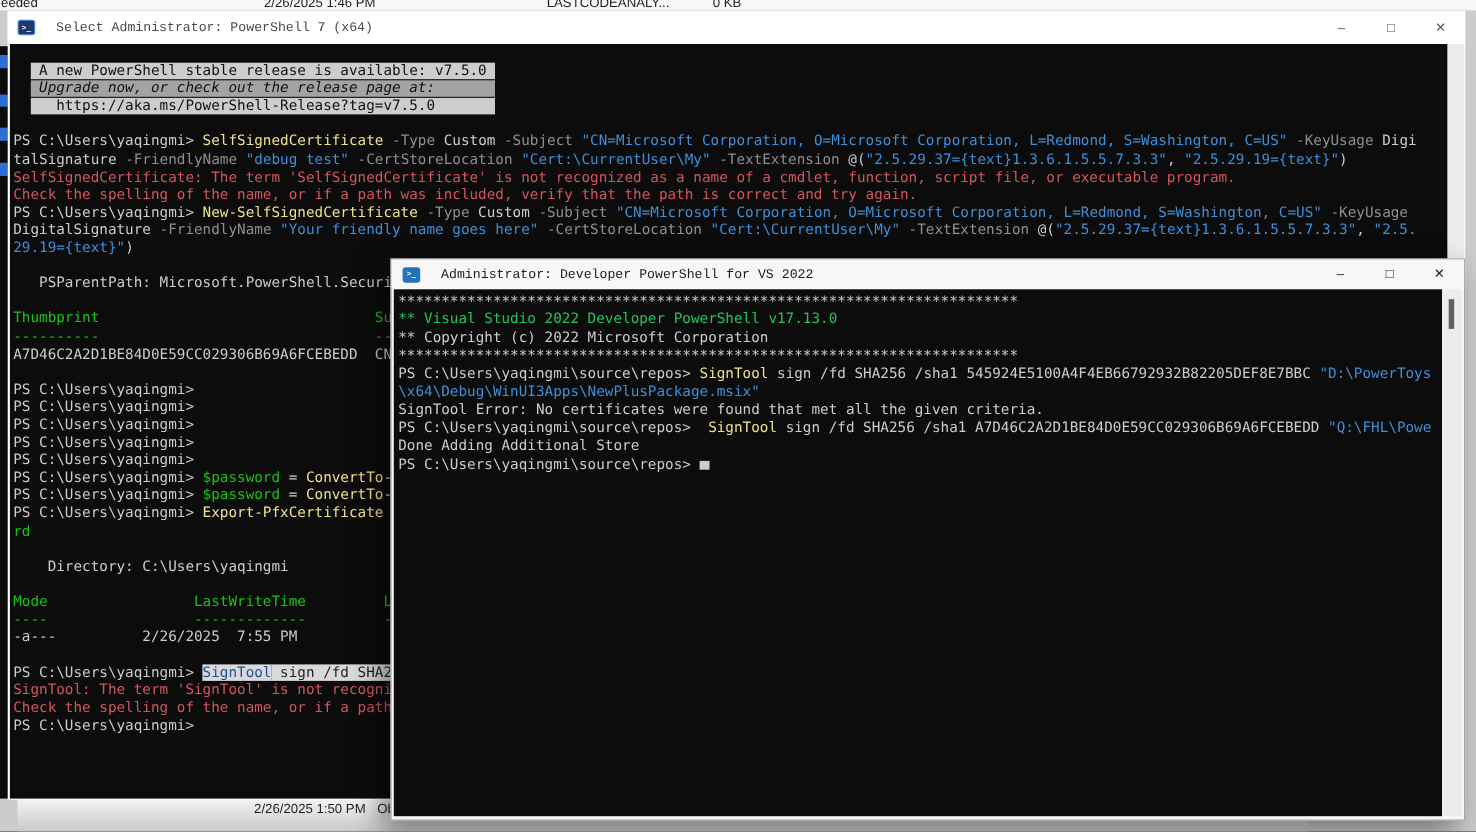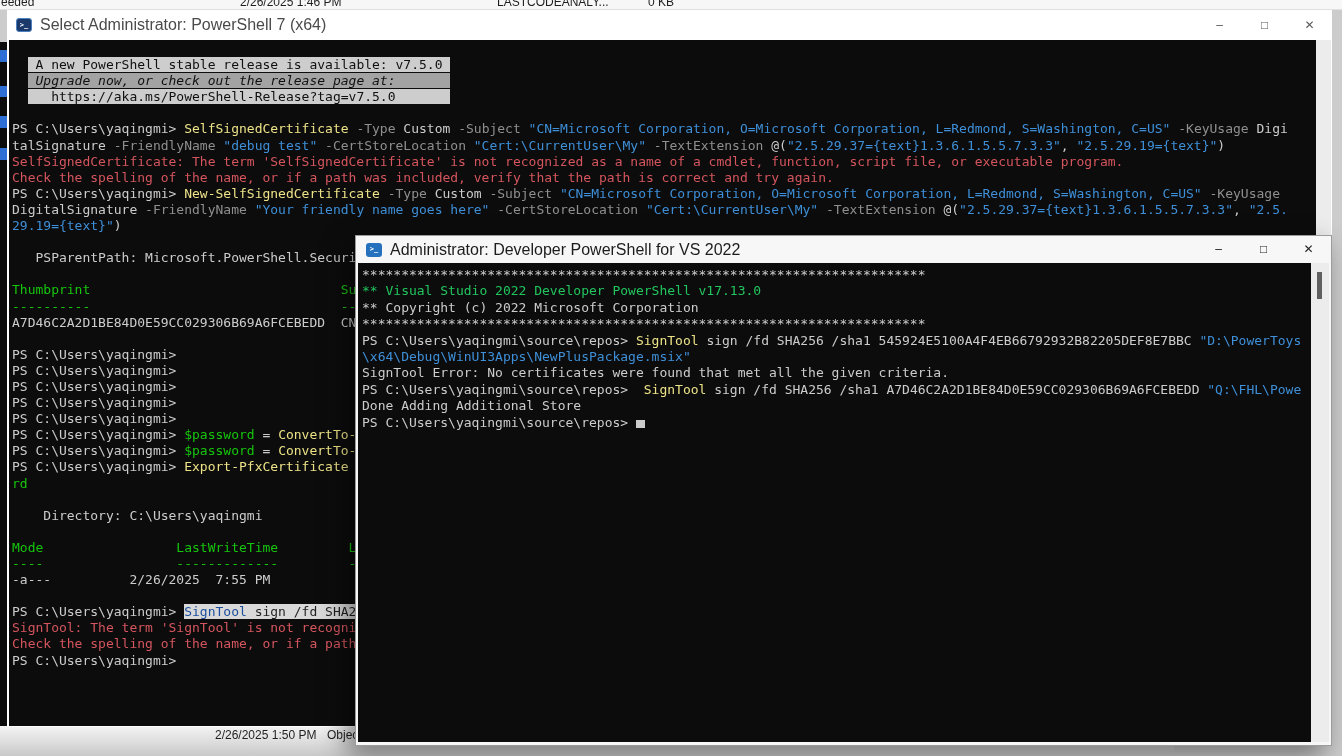--- a/index.html
+++ b/index.html
@@ -9,32 +9,32 @@
   
   .explorer-top { position:absolute; left:0; top:0; width:1342px; height:10px;
     background:#f7f7f7; border-bottom:1px solid #e0e0e0; overflow:hidden; z-index:1; }
   .explorer-top .cell { position:absolute; top:-5px; font-size:12px; color:#1f1f1f; white-space:nowrap; }
   .etc1{ left:1px; } .etc2{ left:240px; } .etc3{ left:497px; } .etc4{ left:648px; }
 
   .left-strip { position:absolute; left:0; top:42px; width:8px; height:684px; background:#0b0b0b; z-index:1; }
   .bluemark { position:absolute; left:0; width:7px; background:#2e6fd6; }
   .bm1{ top:8px; height:12px; } .bm2{ top:44px; height:11px; } .bm3{ top:74px; height:12px; } .bm4{ top:106px; height:12px; }
 
-  .explorer-bottom { position:absolute; left:0; top:726px; width:1174px; height:30px;
+  .explorer-bottom { position:absolute; left:16px; top:726px; width:1174px; height:30px;
     background:linear-gradient(#f4f4f4,#c9c9c9); z-index:1; }
   .explorer-bottom .cell { position:absolute; top:2px; font-size:12px; color:#1f1f1f; white-space:nowrap; }
   .ebc1{ left:215px; } .ebc2{ left:327px; }
 
   
   .window { position:absolute; background:#ffffff; }
   .titlebar { position:absolute; left:0; top:0; right:0; display:flex; align-items:center; }
   .ps-icon { display:inline-block; width:16px; height:14px; border-radius:3px;
     color:#fff; font-size:7px; font-weight:bold; text-align:center; line-height:13px;
     font-family:"DejaVu Sans Mono",monospace; flex:0 0 auto; }
-  .title { font-size:16px; white-space:nowrap; margin-left:8px; }
+  .title { font-size:12px; white-space:nowrap; margin-left:19px;font-family:Liberation Mono, monospace; }
   .controls { margin-left:auto; display:flex; align-items:center; height:100%; }
   .ctrl { width:45px; text-align:center; font-size:12px; cursor:default; }
 
   
   #win1 { left:7px; top:10px; width:1325px; height:717px; z-index:2; }
   #win1 .titlebar { height:30px; background:#ffffff; padding-left:9px; }
   #win1 .ps-icon { background:#1b3a6b; border:1px solid #4a7fc0; }
   #win1 .title { color:#4a4a4a; }
   #win1 .ctrl { color:#5a5a5a; height:30px; line-height:30px; }
   #win1 .term-body { position:absolute; left:2px; top:30px; right:16px; bottom:1px;

